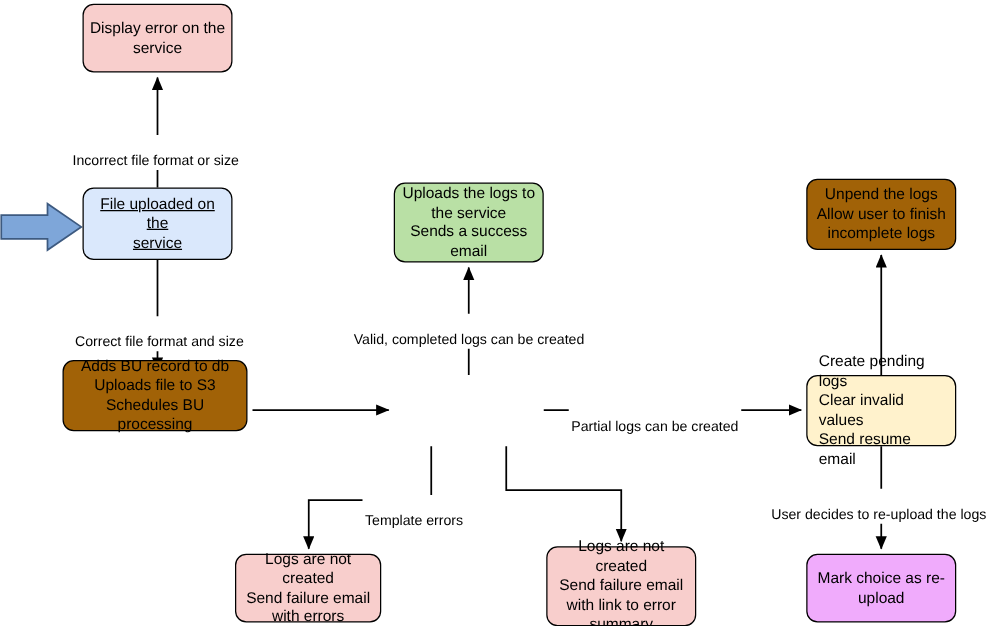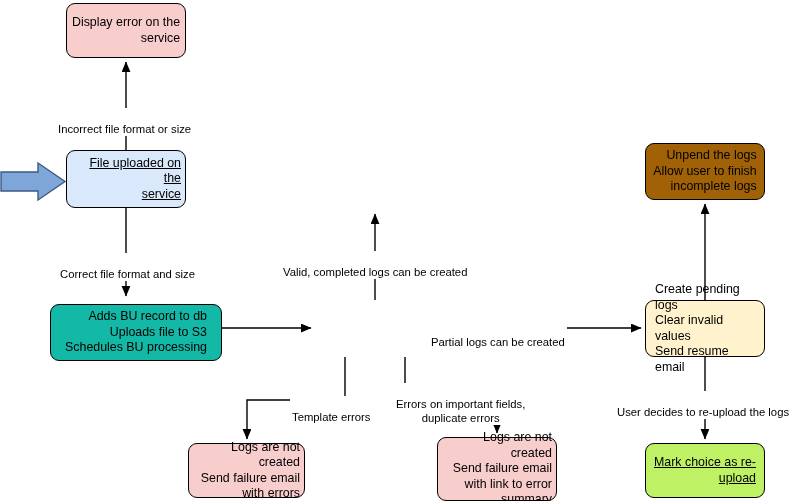--- a/index.html
+++ b/index.html
@@ -26,21 +26,21 @@
     pointer-events: none;
   }
   .node {
     position: absolute;
     box-sizing: border-box;
     border: 1.4px solid #000000;
     border-radius: 9px;
     display: flex;
     align-items: center;
     justify-content: center;
-    text-align: right;
+    text-align: center;
     font-size: 12.4px;
     line-height: 15.5px;
     color: #000000;
     background: #ffffff;
     white-space: pre-line;
     padding: 2px 4px;
   }
   .node.left-align {
     justify-content: flex-start;
     text-align: left;
@@ -93,26 +93,32 @@
   <div class="node" style="left:66px; top:3px; width:120px; height:55px; background:#f8cecc;">
     <span>Display error on the
 service</span>
   </div>
 
   <div class="node" style="left:66px; top:150px; width:120px; height:58px; background:#dae8fc;text-decoration:underline;">
     <span>File uploaded on the
 service</span>
   </div>
 
-  <div class="node" style="left:50px; top:304px; width:172px; height:57px; background:#14b8a6;">
+  <div class="node" style="left:50px; top:288px; width:148px; height:57px; background:#a16207;">
     <span>Adds BU record to db
 Uploads file to S3
 Schedules BU processing</span>
   </div>
 
+  <div class="node" style="left:315px; top:146px; width:120px; height:64px; background:#b9e0a5;">
+    <span>Uploads the logs to
+the service
+Sends a success
+email</span>
+  </div>
 
 
   <div class="node" style="left:188px; top:443px; width:117px; height:55px; background:#f8cecc;">
     <span>Logs are not created
 Send failure email
 with errors</span>
   </div>
 
   <div class="node" style="left:437px; top:437px; width:120px; height:64px; background:#f8cecc;">
     <span>Logs are not created
@@ -126,48 +132,44 @@
 Allow user to finish
 incomplete logs</span>
   </div>
 
   <div class="node left-align" style="left:645px; top:300px; width:120px; height:57px; background:#fff2cc;">
     <span>Create pending logs
 Clear invalid values
 Send resume email</span>
   </div>
 
-  <div class="node" style="left:645px; top:443px; width:120px; height:55px; background:#bef264;text-decoration:underline;">
+  <div class="node" style="left:645px; top:443px; width:120px; height:55px; background:#f0abfc;">
     <span>Mark choice as re-
 upload</span>
   </div>
 
   <div class="edge-label" style="left:58px; top:253px;">
     <span>Correct file format and size</span>
   </div>
 
   <div class="edge-label" style="left:56px; top:108px;">
     <span>Incorrect file format or size</span>
   </div>
 
   <div class="edge-label" style="left:281px; top:251px;">
     <span>Valid, completed logs can be created</span>
   </div>
 
-  <div class="edge-label" style="left:429px; top:321px;">
+  <div class="edge-label" style="left:455px; top:321px;">
     <span>Partial logs can be created</span>
   </div>
 
   <div class="edge-label" style="left:290px; top:396px;">
     <span>Template errors</span>
   </div>
 
-  <div class="edge-label" style="left:394px; top:383px;">
-    <span>Errors on important fields,
-duplicate errors</span>
-  </div>
 
 
   <div class="edge-label" style="left:615px; top:391px;text-align:center;">
     <span>User decides to re-upload the logs</span>
   </div>
 
 </div>
 
 </body></html>

